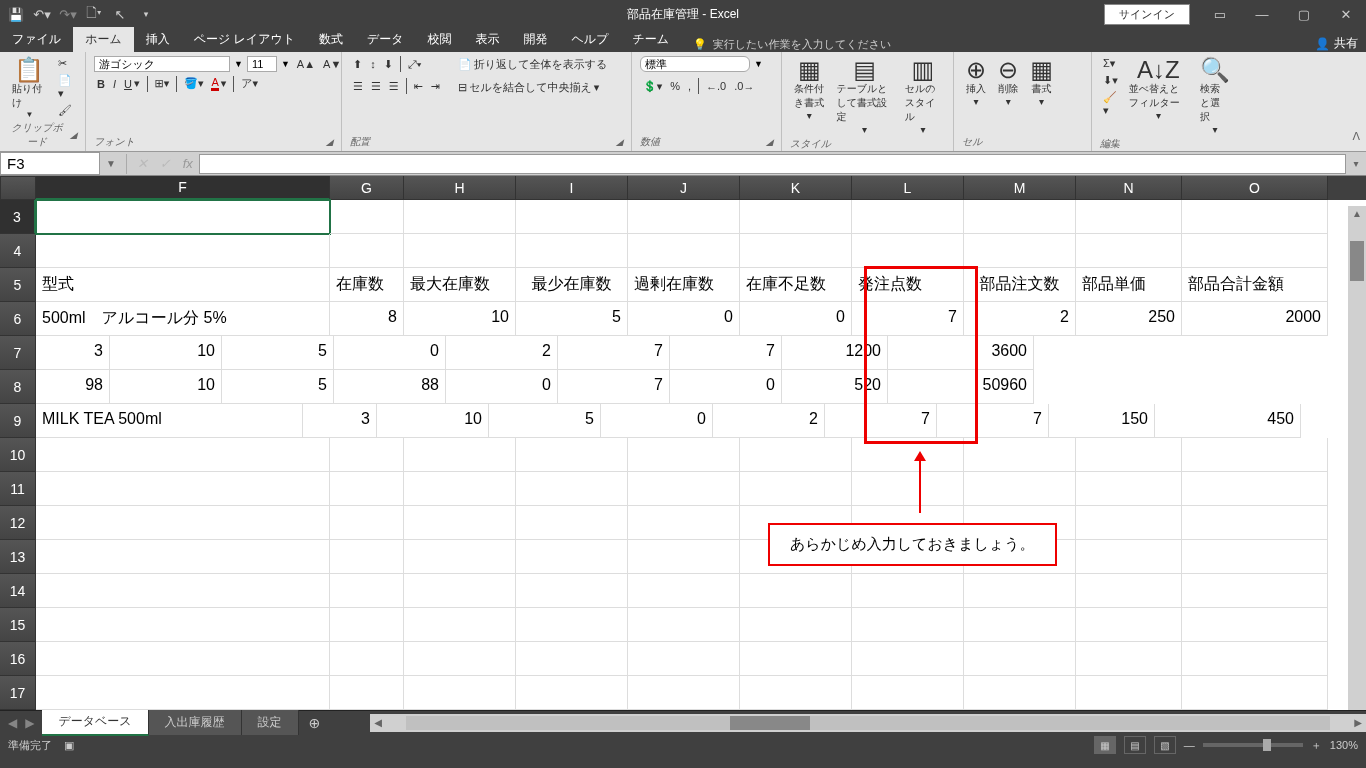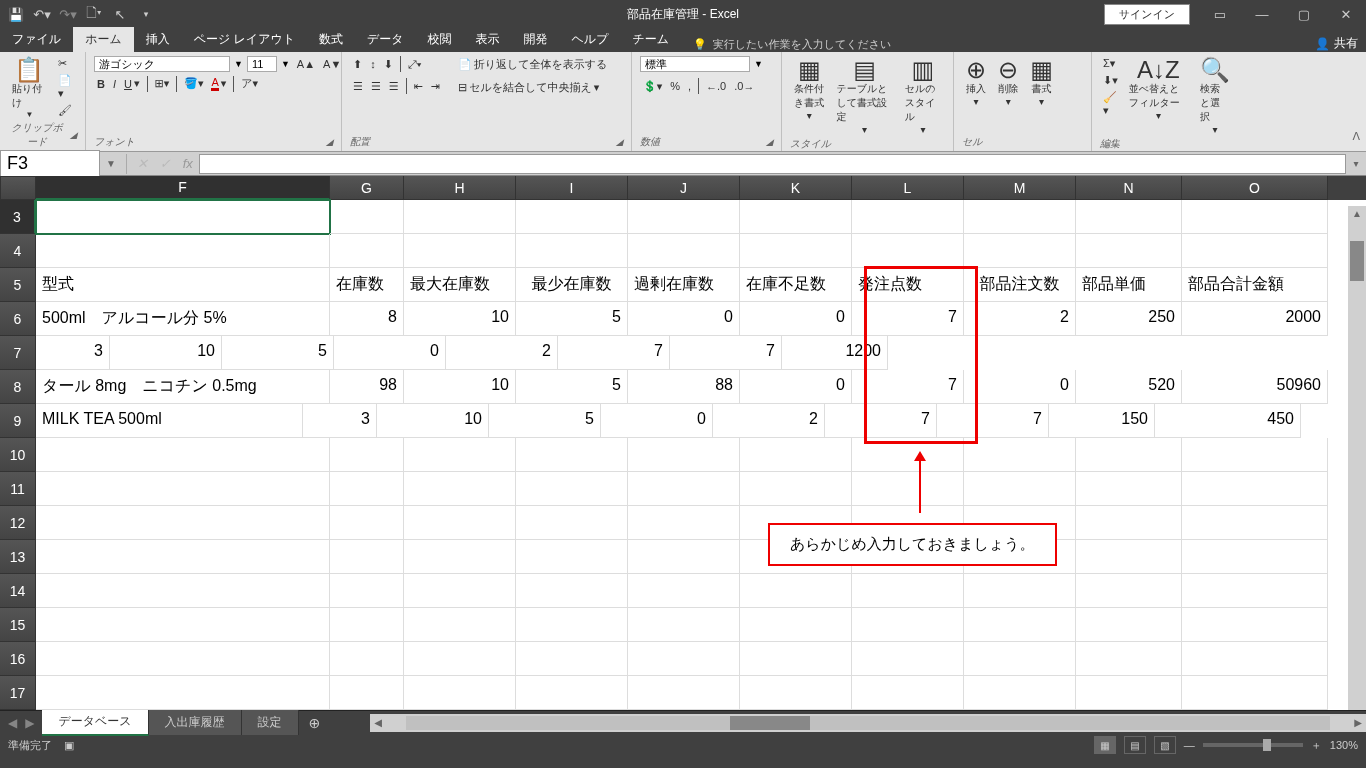--- a/index.html
+++ b/index.html
@@ -28,21 +28,21 @@
 .big-btn { display: flex; flex-direction: column; align-items: center; font-size: 10px; color: #333; padding: 2px 4px; }
 .big-icon { font-size: 24px; line-height: 1; }
 .small-btn { font-size: 11px; color: #333; padding: 1px 3px; display: flex; align-items: center; gap: 2px; }
 .row { display: flex; gap: 2px; align-items: center; }
 .col { display: flex; flex-direction: column; gap: 2px; }
 .input-small { border: 1px solid #aaa; background: #fff; font-size: 11px; padding: 1px 4px; }
 .launcher { font-size: 9px; color: #666; }
 .ribbon-collapse { position: absolute; right: 6px; top: 130px; color: #666; font-size: 11px; }
 
 .namebox-row { height: 24px; background: #d0d0d0; display: flex; align-items: center; border-bottom: 1px solid #888; }
-.namebox { width: 100px; background: #fff; border: 1px solid #999; font-size: 18px; padding: 2px 6px; }
+.namebox { width: 100px; background: #fff; border: 1px solid #999; font-size: 15px; padding: 2px 6px; }
 .namebox-arrow { padding: 0 6px; color: #666; font-size: 10px; }
 .nb-sep { width: 1px; height: 20px; background: #aaa; margin: 0 4px; }
 .fx-btn { padding: 0 6px; color: #999; font-style: italic; font-size: 13px; }
 .formula-bar { flex: 1; background: #fff; border: 1px solid #999; height: 20px; }
 .fb-expand { width: 20px; text-align: center; color: #666; font-size: 10px; }
 
 .grid-area { position: relative; height: 534px; background: #404040; display: flex; }
 .corner { width: 36px; height: 30px; background: linear-gradient(#555,#444); border: 1px solid #333; }
 .col-headers { display: flex; height: 30px; }
 .col-header { background: linear-gradient(#555,#444); color: #fff; font-size: 14px; display: flex; align-items: center; justify-content: center; border-right: 1px solid #333; border-bottom: 1px solid #333; }
@@ -200,21 +200,21 @@
       </div>
     </div>
     <div class="group-label">
         <span>配置</span>
         <span class="launcher">◢</span>
       </div>
   </div>
   <div class="group" style="width:150px">
     <div class="group-content col" style="gap:6px">
       <div class="row">
-          <input class="input-small" style="width: 110px;" value="標準">
+          <input class="input-small" style="width: 110px; border-radius: 6px;" value="標準">
           <span style="font-size:9px;padding:2px">▼</span>
         </div>
       <div class="row">
         <span class="small-btn">💲▾</span>
         <span class="small-btn">%</span>
         <span class="small-btn">,</span>
         <span class="qat-sep"></span>
         <span class="small-btn">←.0</span>
         <span class="small-btn">.0→</span>
       </div>
@@ -357,23 +357,23 @@
         </div>
         <div class="cell-row">
           <div class="cell right" style="width: 74px;">3</div>
           <div class="cell right" style="width: 112px;">10</div>
           <div class="cell right" style="width: 112px;">5</div>
           <div class="cell right" style="width: 112px;">0</div>
           <div class="cell right" style="width: 112px;">2</div>
           <div class="cell right" style="width: 112px;">7</div>
           <div class="cell right" style="width: 112px;">7</div>
           <div class="cell right" style="width: 106px;">1200</div>
-        </div>
-        <div class="cell-row">
-          <div class="cell" style="width: 294px;">タール 8mg　ニコチン 0.5mg</div>
+          <div class="cell right" style="width: 146px;">3600</div>
+        </div>
+        <div class="cell-row">
           <div class="cell right" style="width: 74px;">98</div>
           <div class="cell right" style="width: 112px;">10</div>
           <div class="cell right" style="width: 112px;">5</div>
           <div class="cell right" style="width: 112px;">88</div>
           <div class="cell right" style="width: 112px;">0</div>
           <div class="cell right" style="width: 112px;">7</div>
           <div class="cell right" style="width: 112px;">0</div>
           <div class="cell right" style="width: 106px;">520</div>
           <div class="cell right" style="width: 146px;">50960</div>
         </div>

